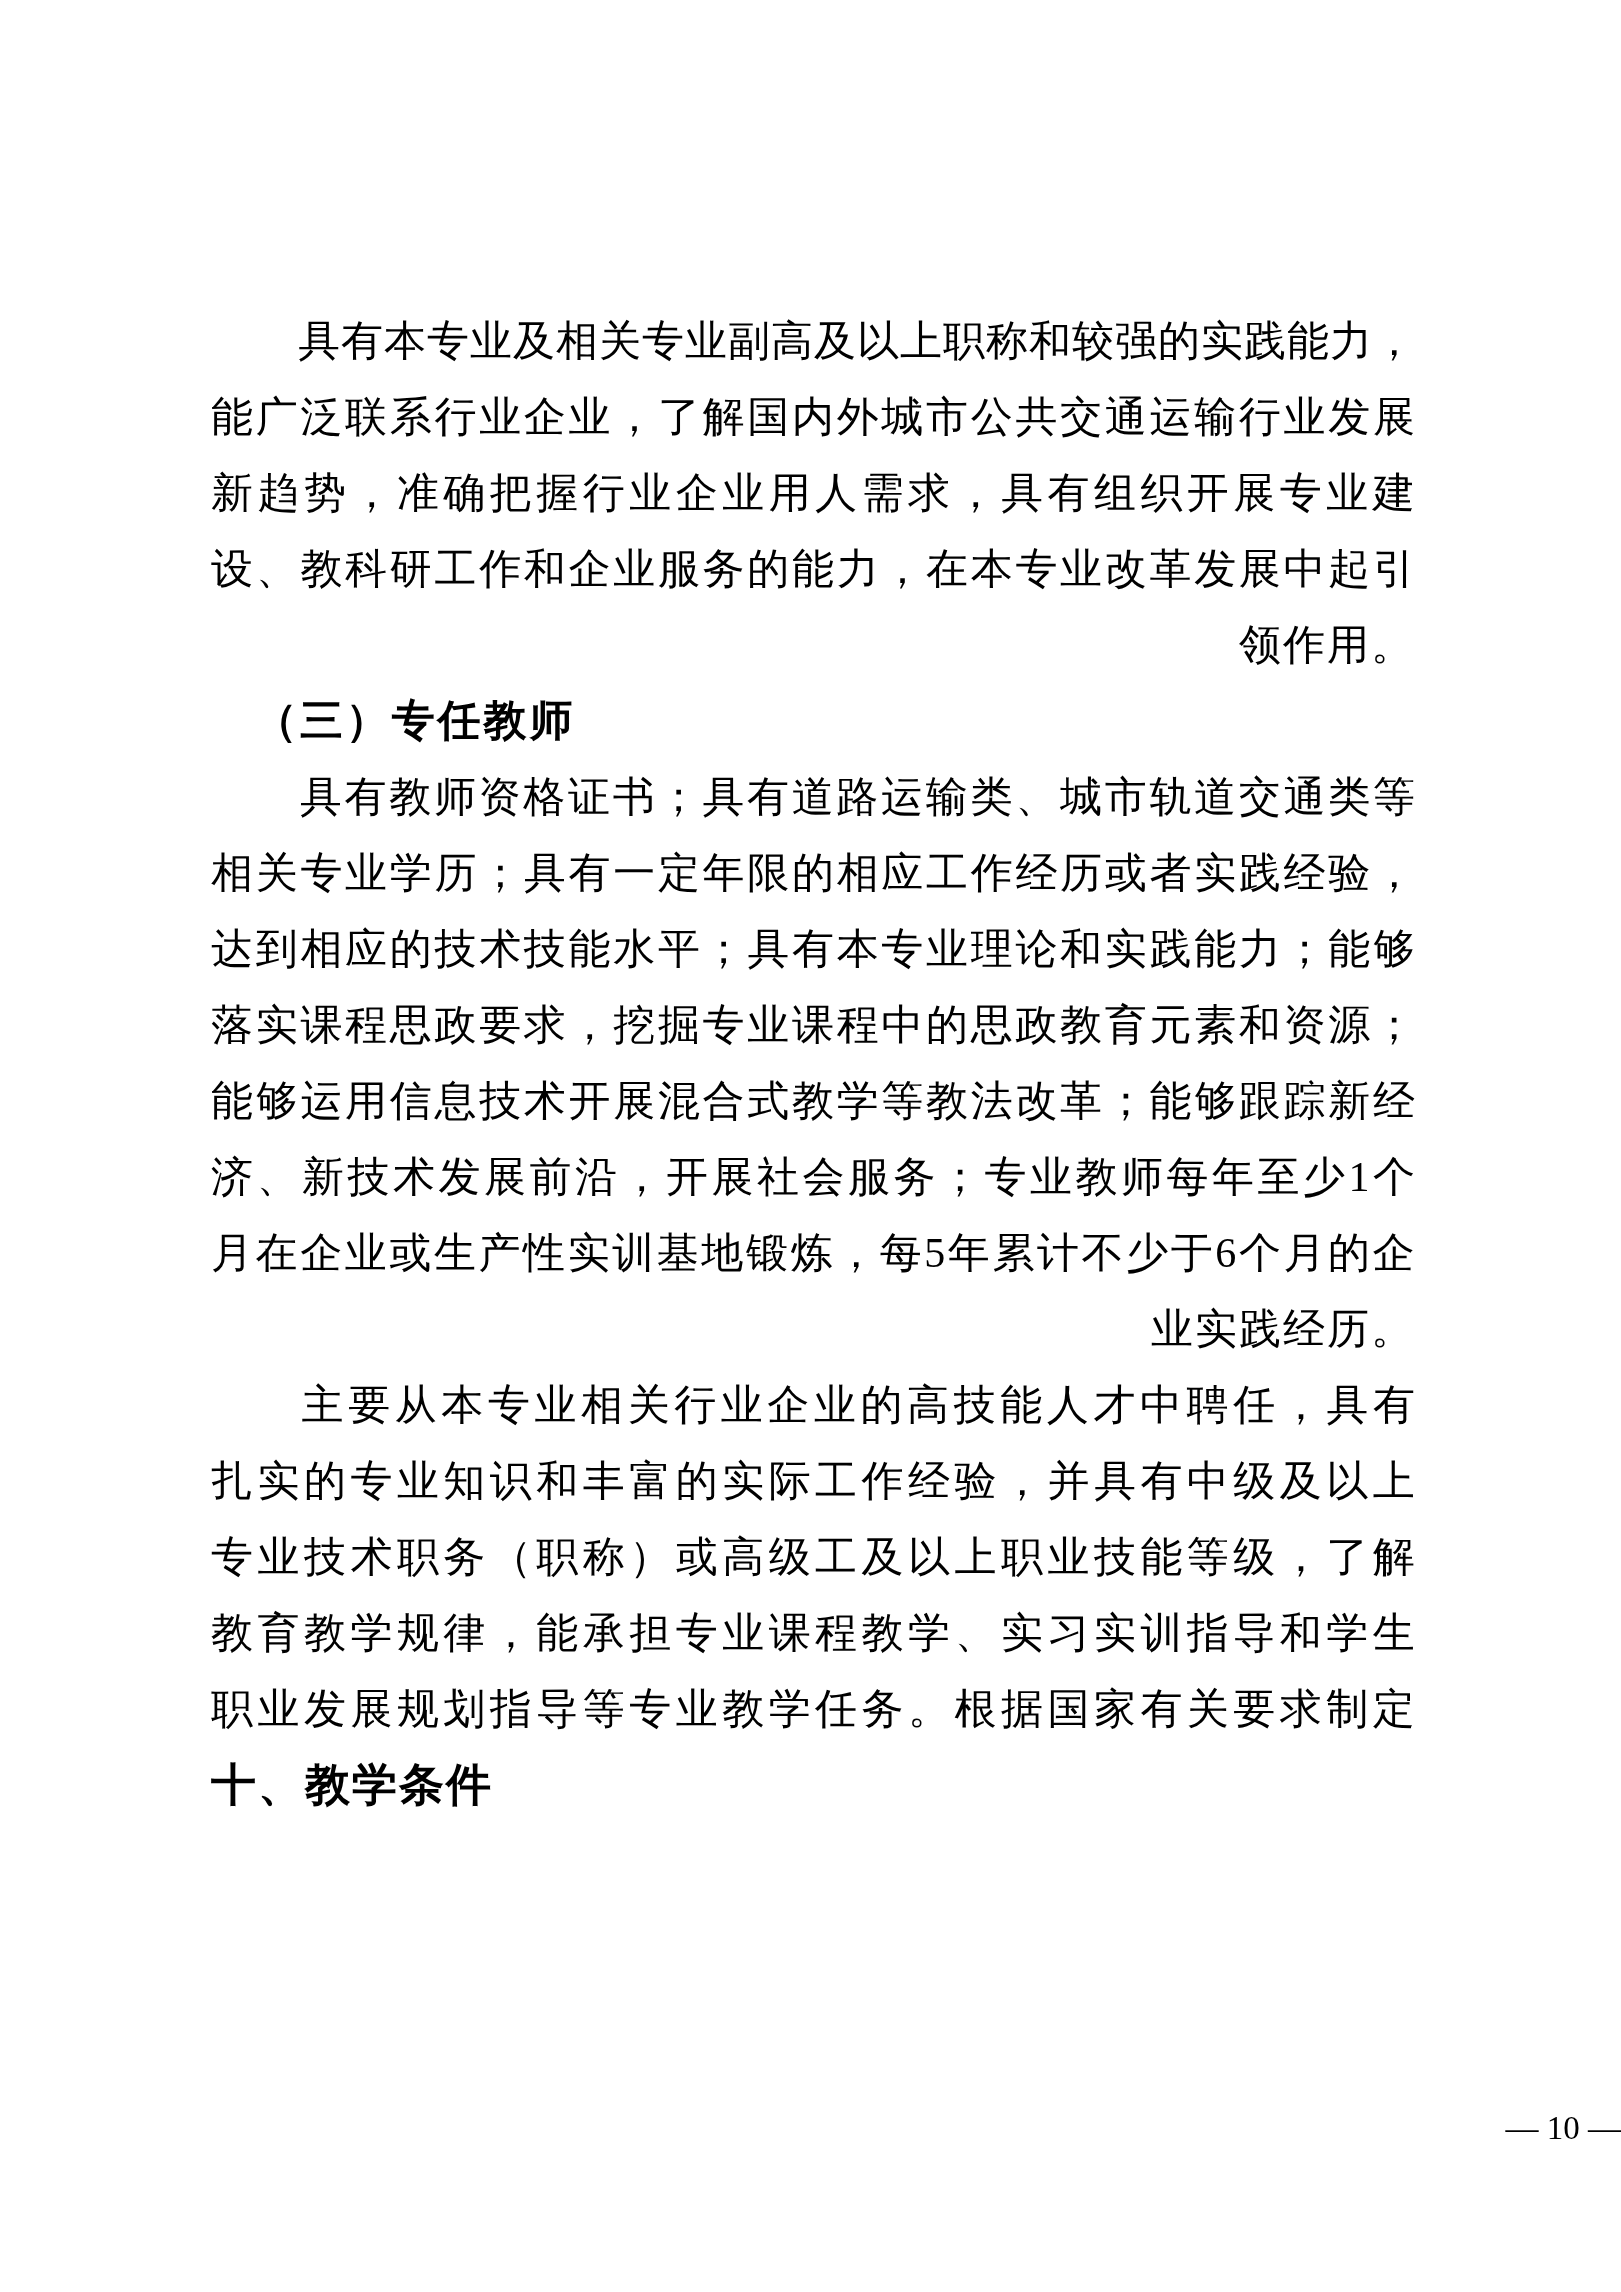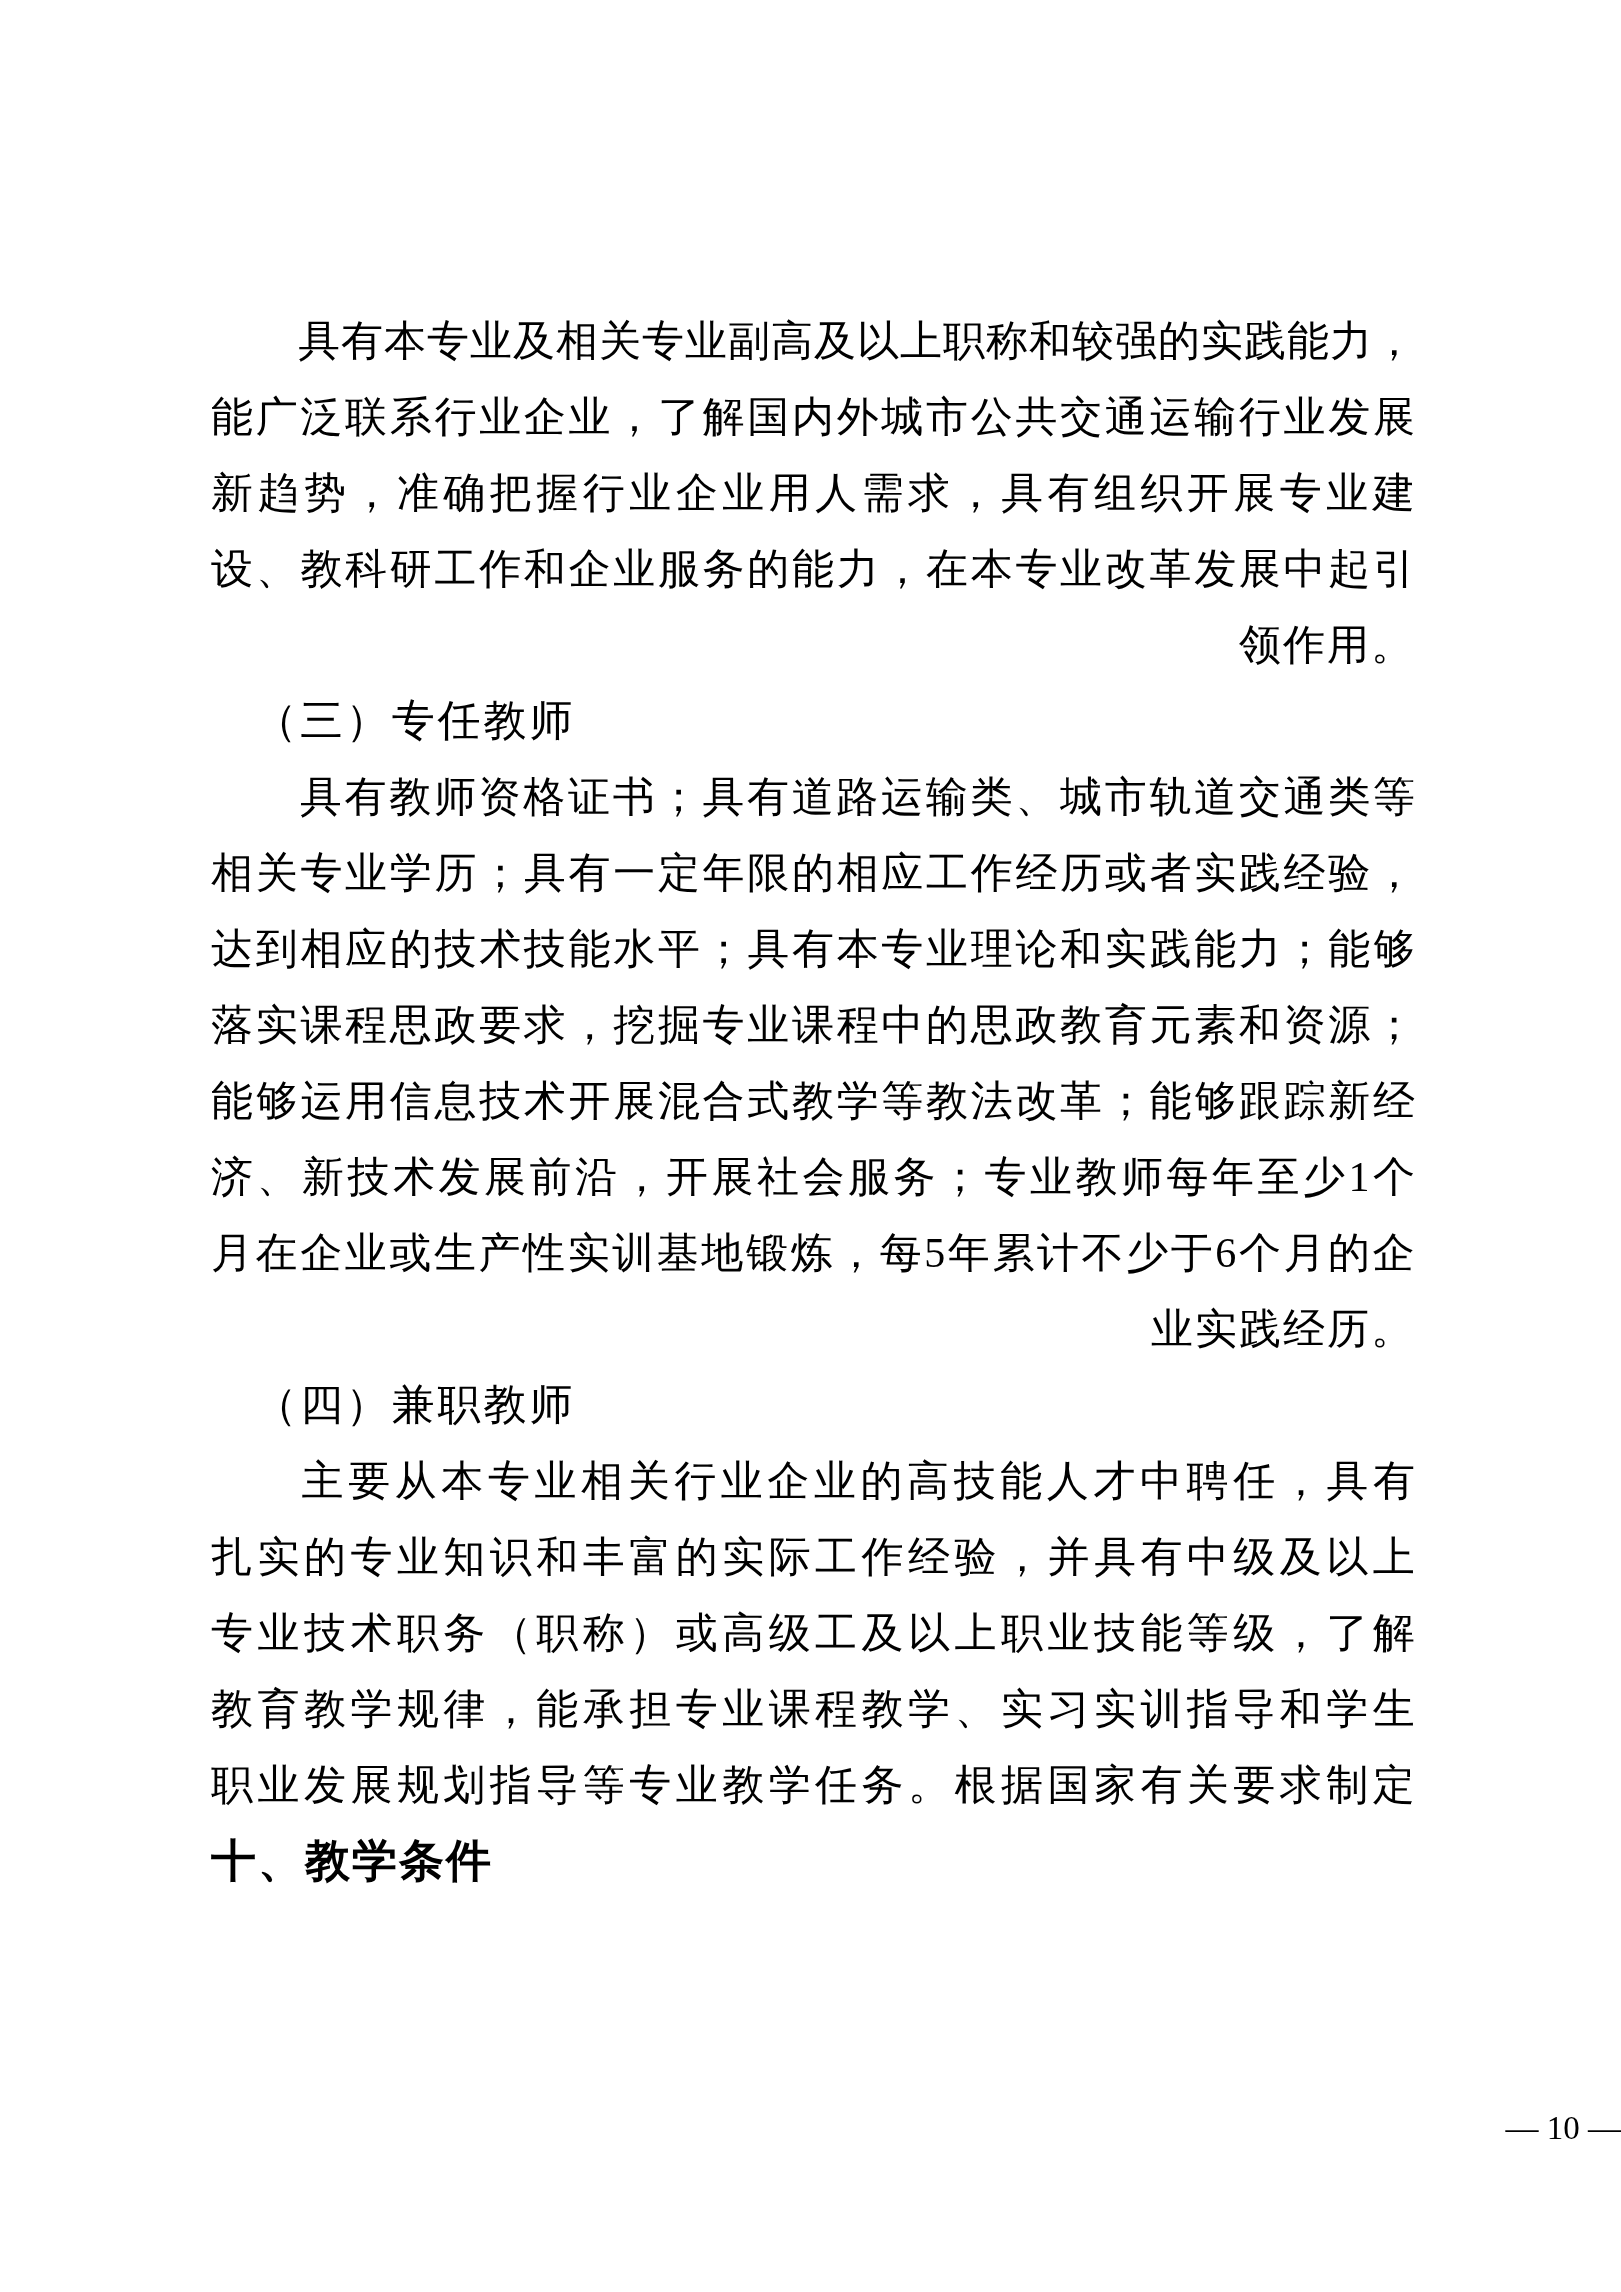--- a/index.html
+++ b/index.html
@@ -38,21 +38,21 @@
   .indent-spacer {
     flex: 0 0 86px;
     width: 86px;
     height: 1px;
   }
   .body-last {
     letter-spacing: 2px;
     text-align: right;
   }
   .subheading {
-    font-weight: normal;
+    font-weight: bold;
     text-indent: 43px;
     letter-spacing: 2.9px;
     font-size: 43px;
   }
   .section-heading {
     font-weight: bold;
     font-family: "Liberation Sans", sans-serif;
     font-size: 45px;
     letter-spacing: 2px;
   }
@@ -388,21 +388,20 @@
         <span>不</span>
         <span>少</span>
         <span>于</span>
         <span>6</span>
         <span>个</span>
         <span>月</span>
         <span>的</span>
         <span>企</span>
       </div>
       <div class="line body-last">业实践经历。</div>
-      <div class="line subheading">（四）兼职教师</div>
       <div class="line body-first justified">
         <span class="indent-spacer"></span>
         <span>主</span>
         <span>要</span>
         <span>从</span>
         <span>本</span>
         <span>专</span>
         <span>业</span>
         <span>相</span>
         <span>关</span>

